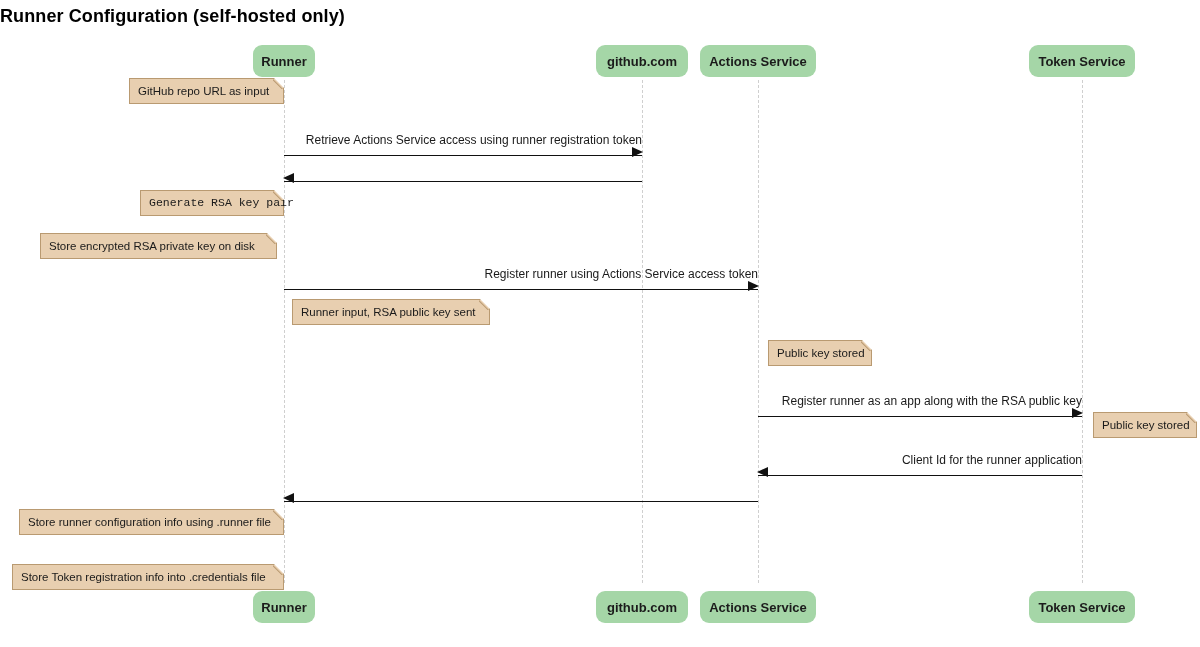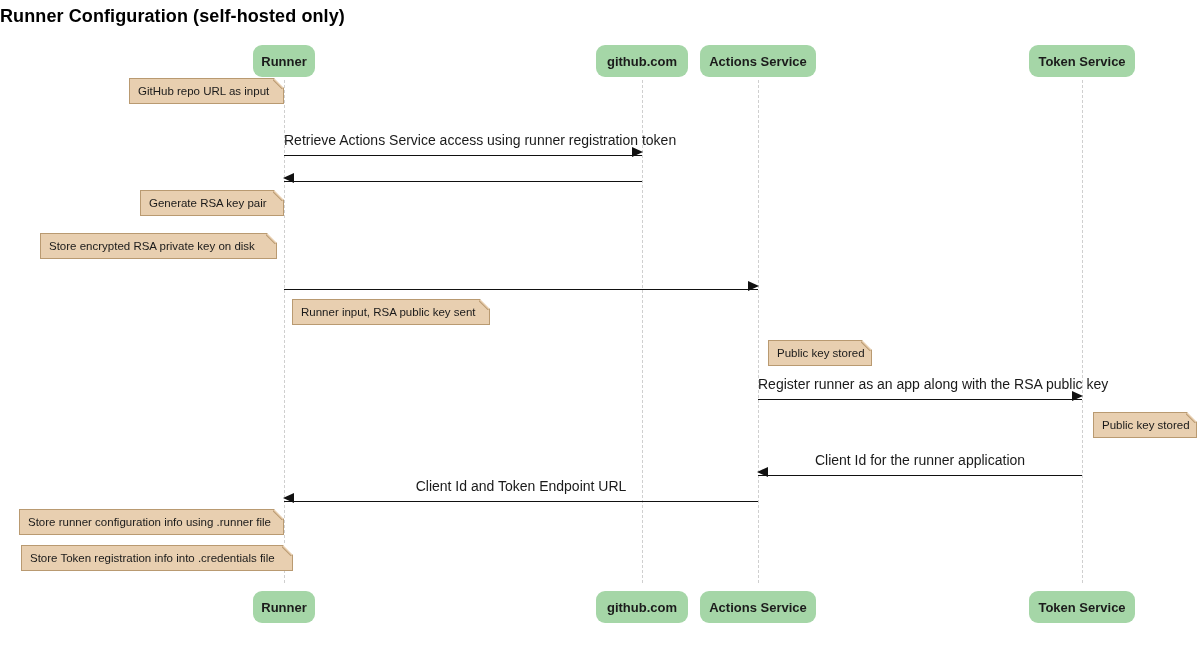--- a/index.html
+++ b/index.html
@@ -58,22 +58,22 @@
   
   .message {
     position: absolute;
     height: 26px;
   }
   .msg-label {
     position: absolute;
     left: 0;
     top: 0;
     width: 100%;
-    text-align: center;
-    font-size: 14px;
+    text-align: right;
+    font-size: 12px;
     color: #1a1a1a;
     white-space: nowrap;
     line-height: 13px;
   }
   .msg-line {
     position: absolute;
     left: 0;
     bottom: 4px;
     width: 100%;
     height: 0;
@@ -177,47 +177,47 @@
         <div class="msg-line">
           <div class="arrowhead right"></div>
         </div>
       </div>
       <div class="message" style="left: 284px; top: 160px; width: 358px;">
         <div class="msg-line">
           <div class="arrowhead left"></div>
         </div>
       </div>
       <div class="message" style="left: 284px; top: 268px; width: 474px;">
+        <div class="msg-label">Register runner using Actions Service access token</div>
         <div class="msg-line">
           <div class="arrowhead right"></div>
         </div>
       </div>
-      <div class="message" style="left: 758px; top: 378px; width: 324px;">
+      <div class="message" style="left: 758px; top: 395px; width: 324px;">
         <div class="msg-label">Register runner as an app along with the RSA public key</div>
         <div class="msg-line">
           <div class="arrowhead right"></div>
         </div>
       </div>
       <div class="message" style="left: 758px; top: 454px; width: 324px;">
         <div class="msg-label">Client Id for the runner application</div>
         <div class="msg-line">
           <div class="arrowhead left"></div>
         </div>
       </div>
       <div class="message" style="left: 284px; top: 480px; width: 474px;">
-        <div class="msg-label">Client Id and Token Endpoint URL</div>
         <div class="msg-line">
           <div class="arrowhead left"></div>
         </div>
       </div>
     </div>
   <div id="notes">
       <div class="note" style="left: 129px; top: 78px; width: 155px;"><span>GitHub repo URL as input</span><span class="fold"></span><span class="fold-edge"></span></div>
-      <div class="note" style="left: 140px; top: 190px; width: 144px;"><span>Generate RSA key pair</span><span class="fold"></span><span class="fold-edge"></span></div>
+      <div class="note" style="left: 140px; top: 190px; width: 144px; font-family: Liberation Mono, monospace;"><span>Generate RSA key pair</span><span class="fold"></span><span class="fold-edge"></span></div>
       <div class="note" style="left: 40px; top: 233px; width: 237px;"><span>Store encrypted RSA private key on disk</span><span class="fold"></span><span class="fold-edge"></span></div>
       <div class="note" style="left: 292px; top: 299px; width: 198px;"><span>Runner input, RSA public key sent</span><span class="fold"></span><span class="fold-edge"></span></div>
       <div class="note" style="left: 768px; top: 340px; width: 104px;"><span>Public key stored</span><span class="fold"></span><span class="fold-edge"></span></div>
       <div class="note" style="left: 1093px; top: 412px; width: 104px;"><span>Public key stored</span><span class="fold"></span><span class="fold-edge"></span></div>
       <div class="note" style="left: 19px; top: 509px; width: 265px;"><span>Store runner configuration info using .runner file</span><span class="fold"></span><span class="fold-edge"></span></div>
-      <div class="note" style="left: 12px; top: 545px; width: 272px; margin-left: 9px;"><span>Store Token registration info into .credentials file</span><span class="fold"></span><span class="fold-edge"></span></div>
+      <div class="note" style="left: 12px; top: 564px; width: 272px;"><span>Store Token registration info into .credentials file</span><span class="fold"></span><span class="fold-edge"></span></div>
     </div>
 
 </div>
 
 </body></html>

